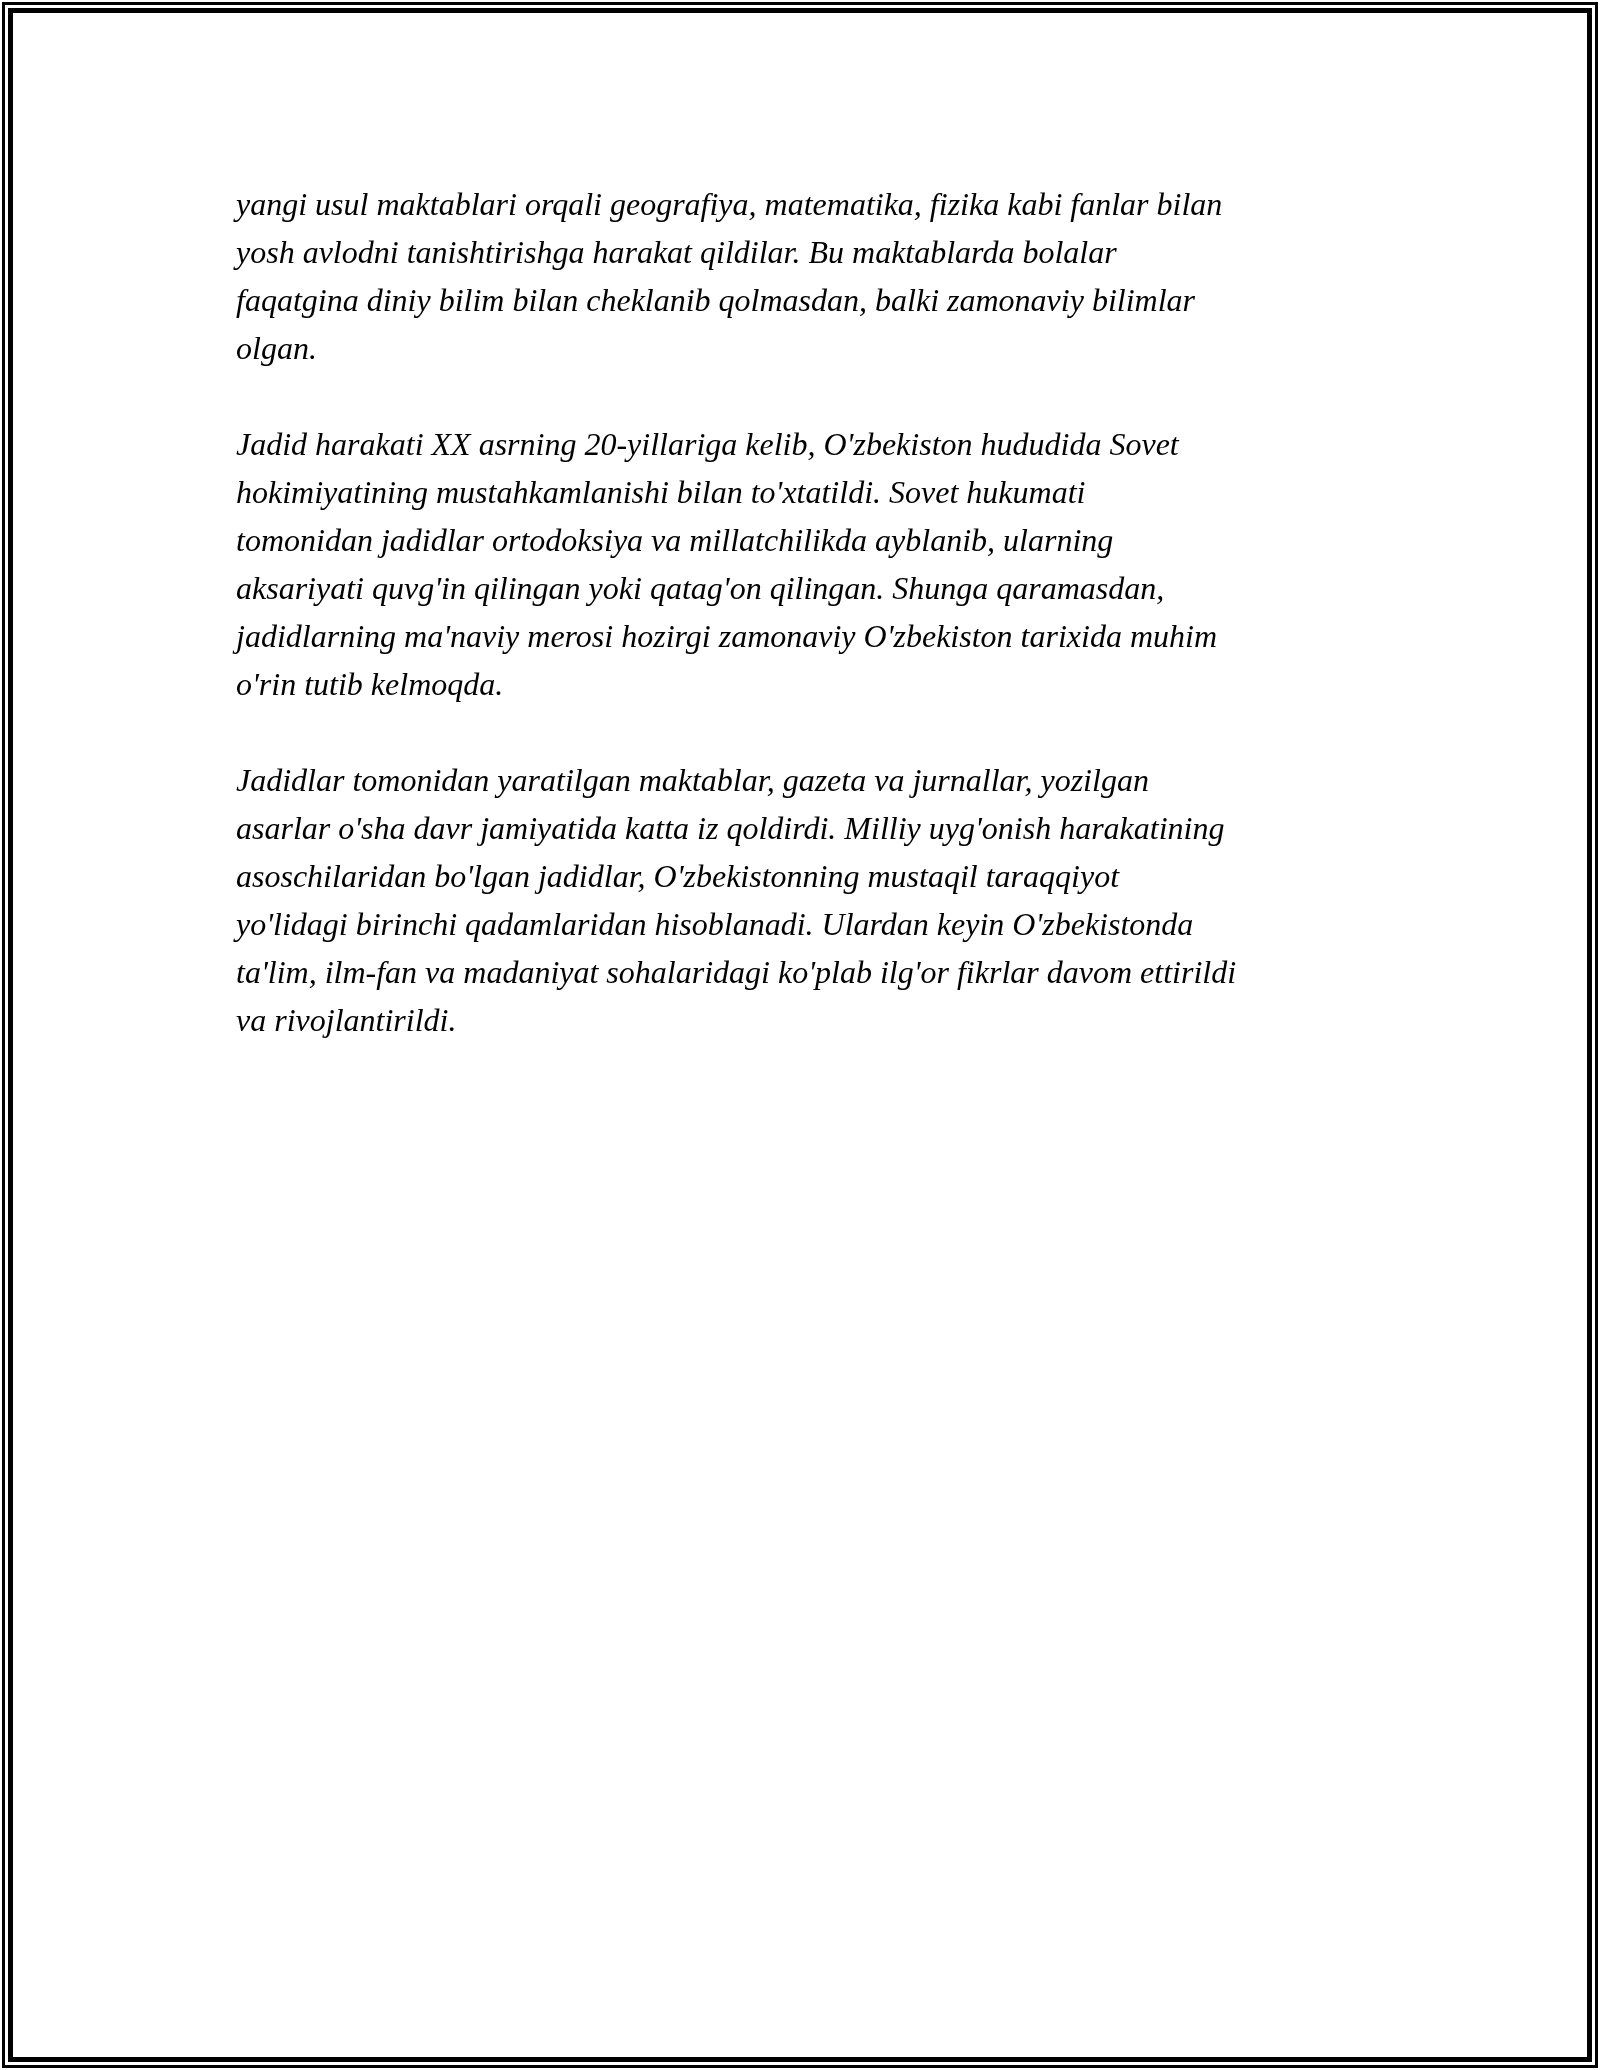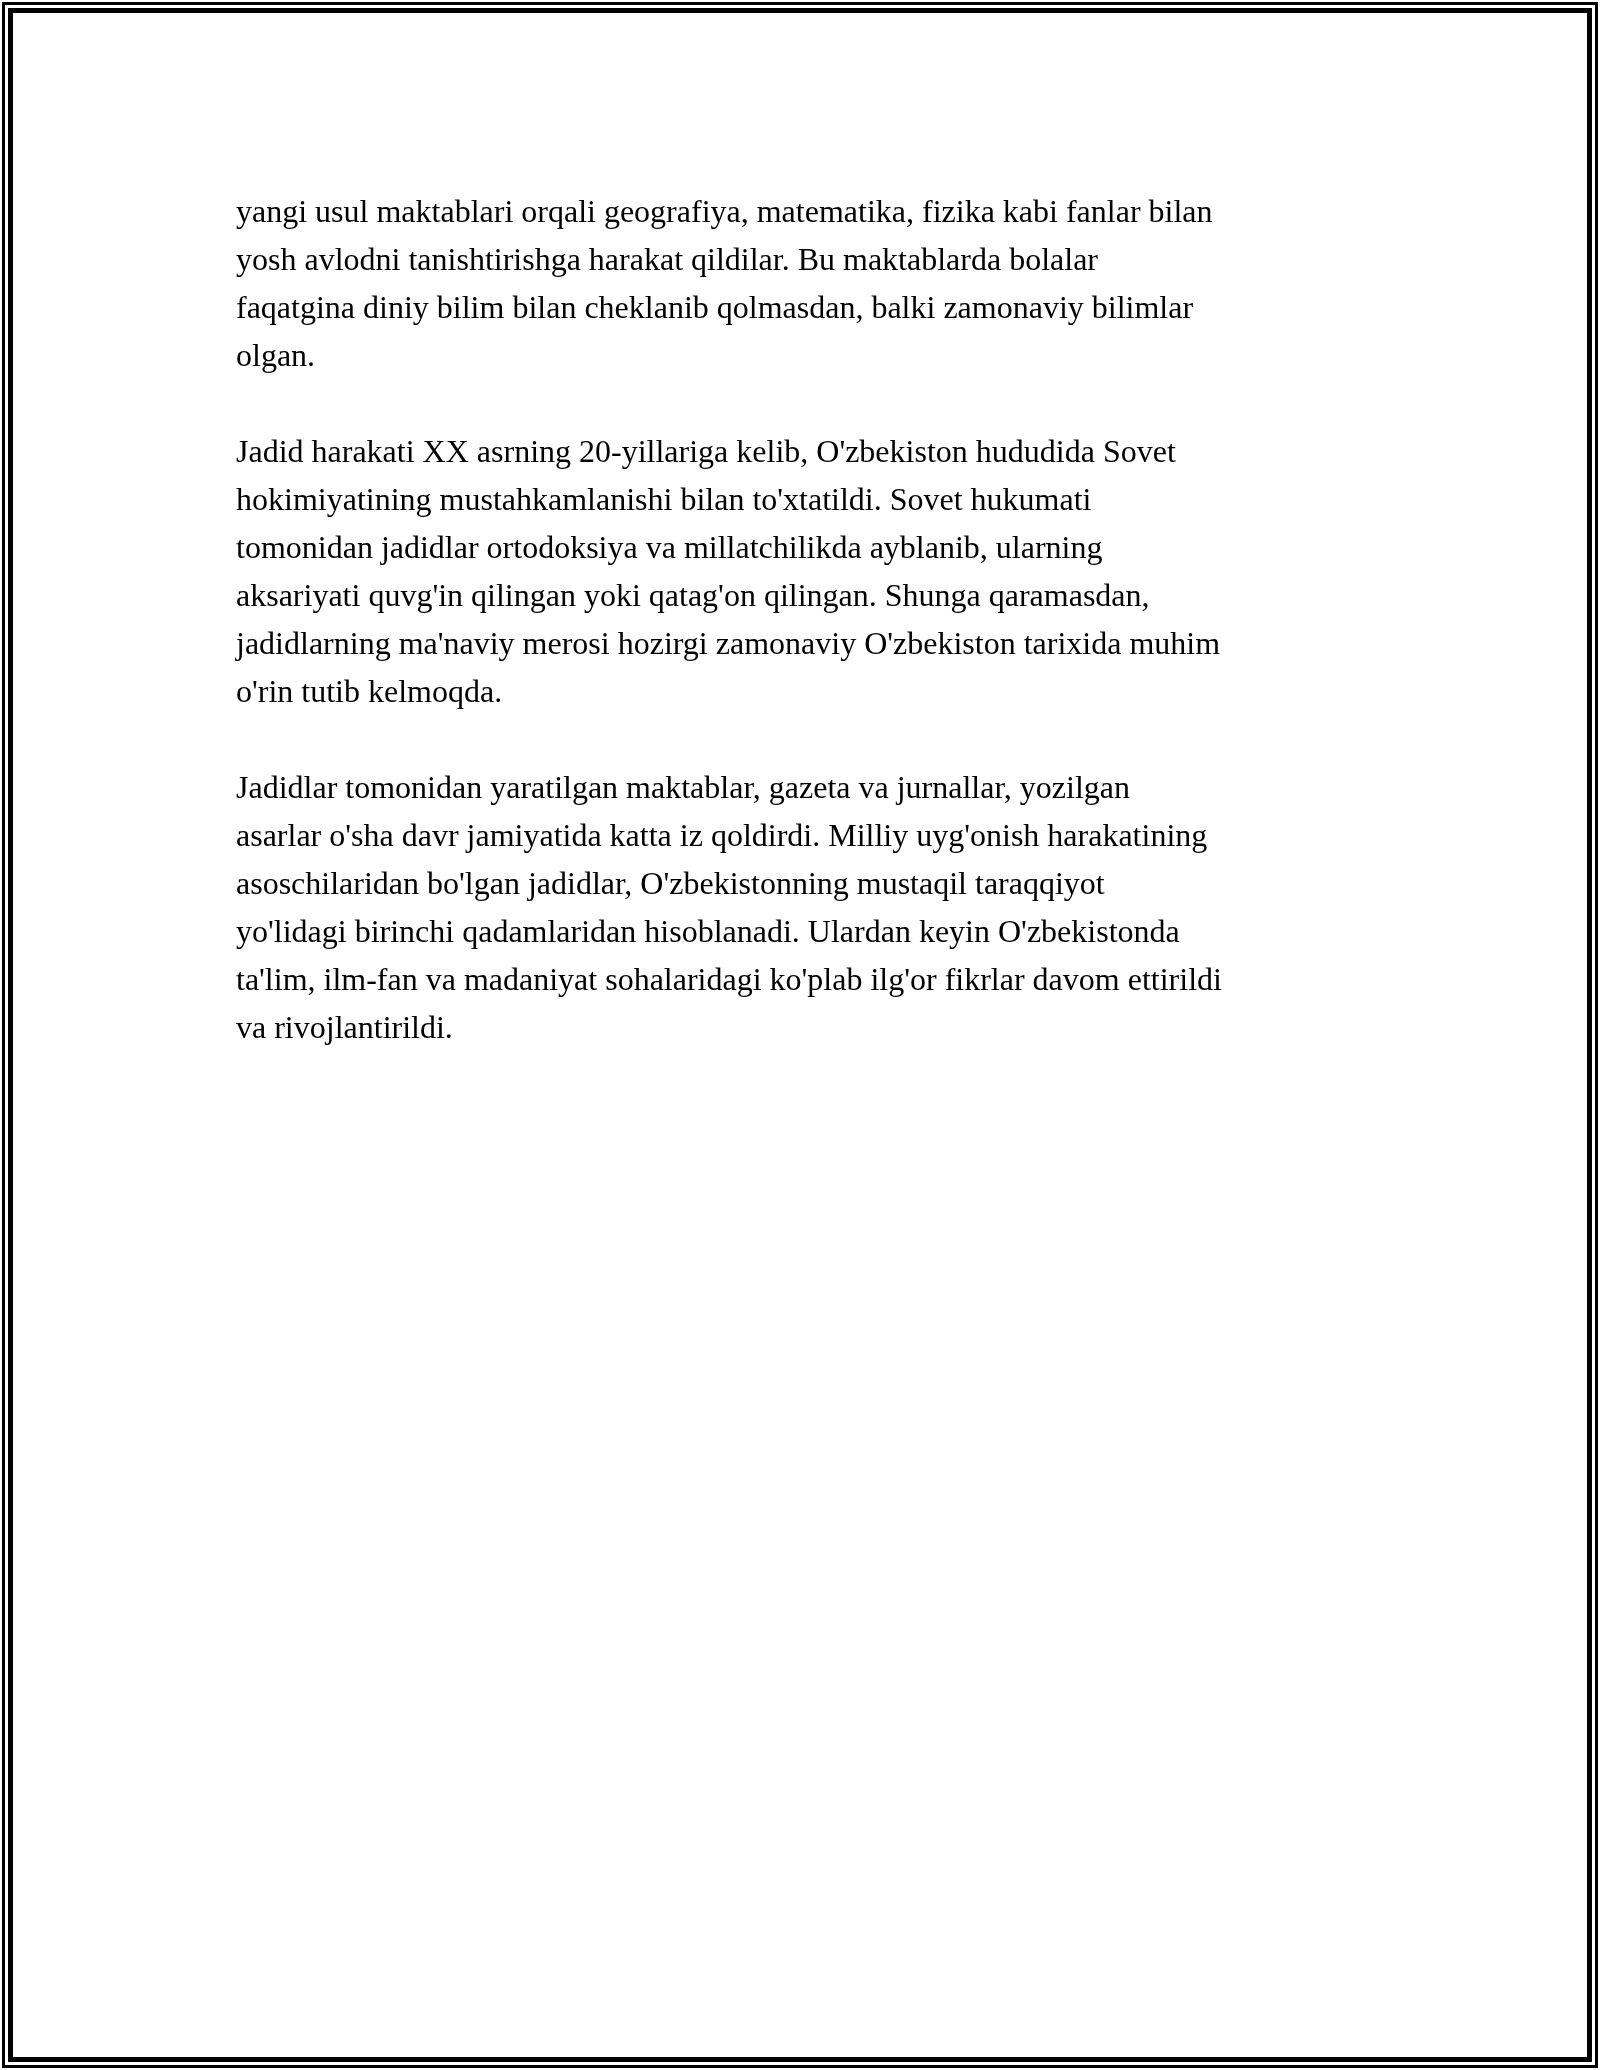--- a/index.html
+++ b/index.html
@@ -20,22 +20,23 @@
     border: 3px solid #000000;
   }
   .frame-inner {
     position: absolute;
     inset: 3px;
     border: 5px solid #000000;
   }
   .content {
     position: absolute;
     left: 236px;
-    top: 187px;
+    top: 180px;
     width: 1160px;
+    font-style: italic;
   }
   .para {
     margin: 0 0 48px 0;
     font-family: "Liberation Serif", "DejaVu Serif", serif;
     font-size: 32px;
     line-height: 48px;
     color: #000000;
     white-space: pre; 
     text-align: left;
   }

